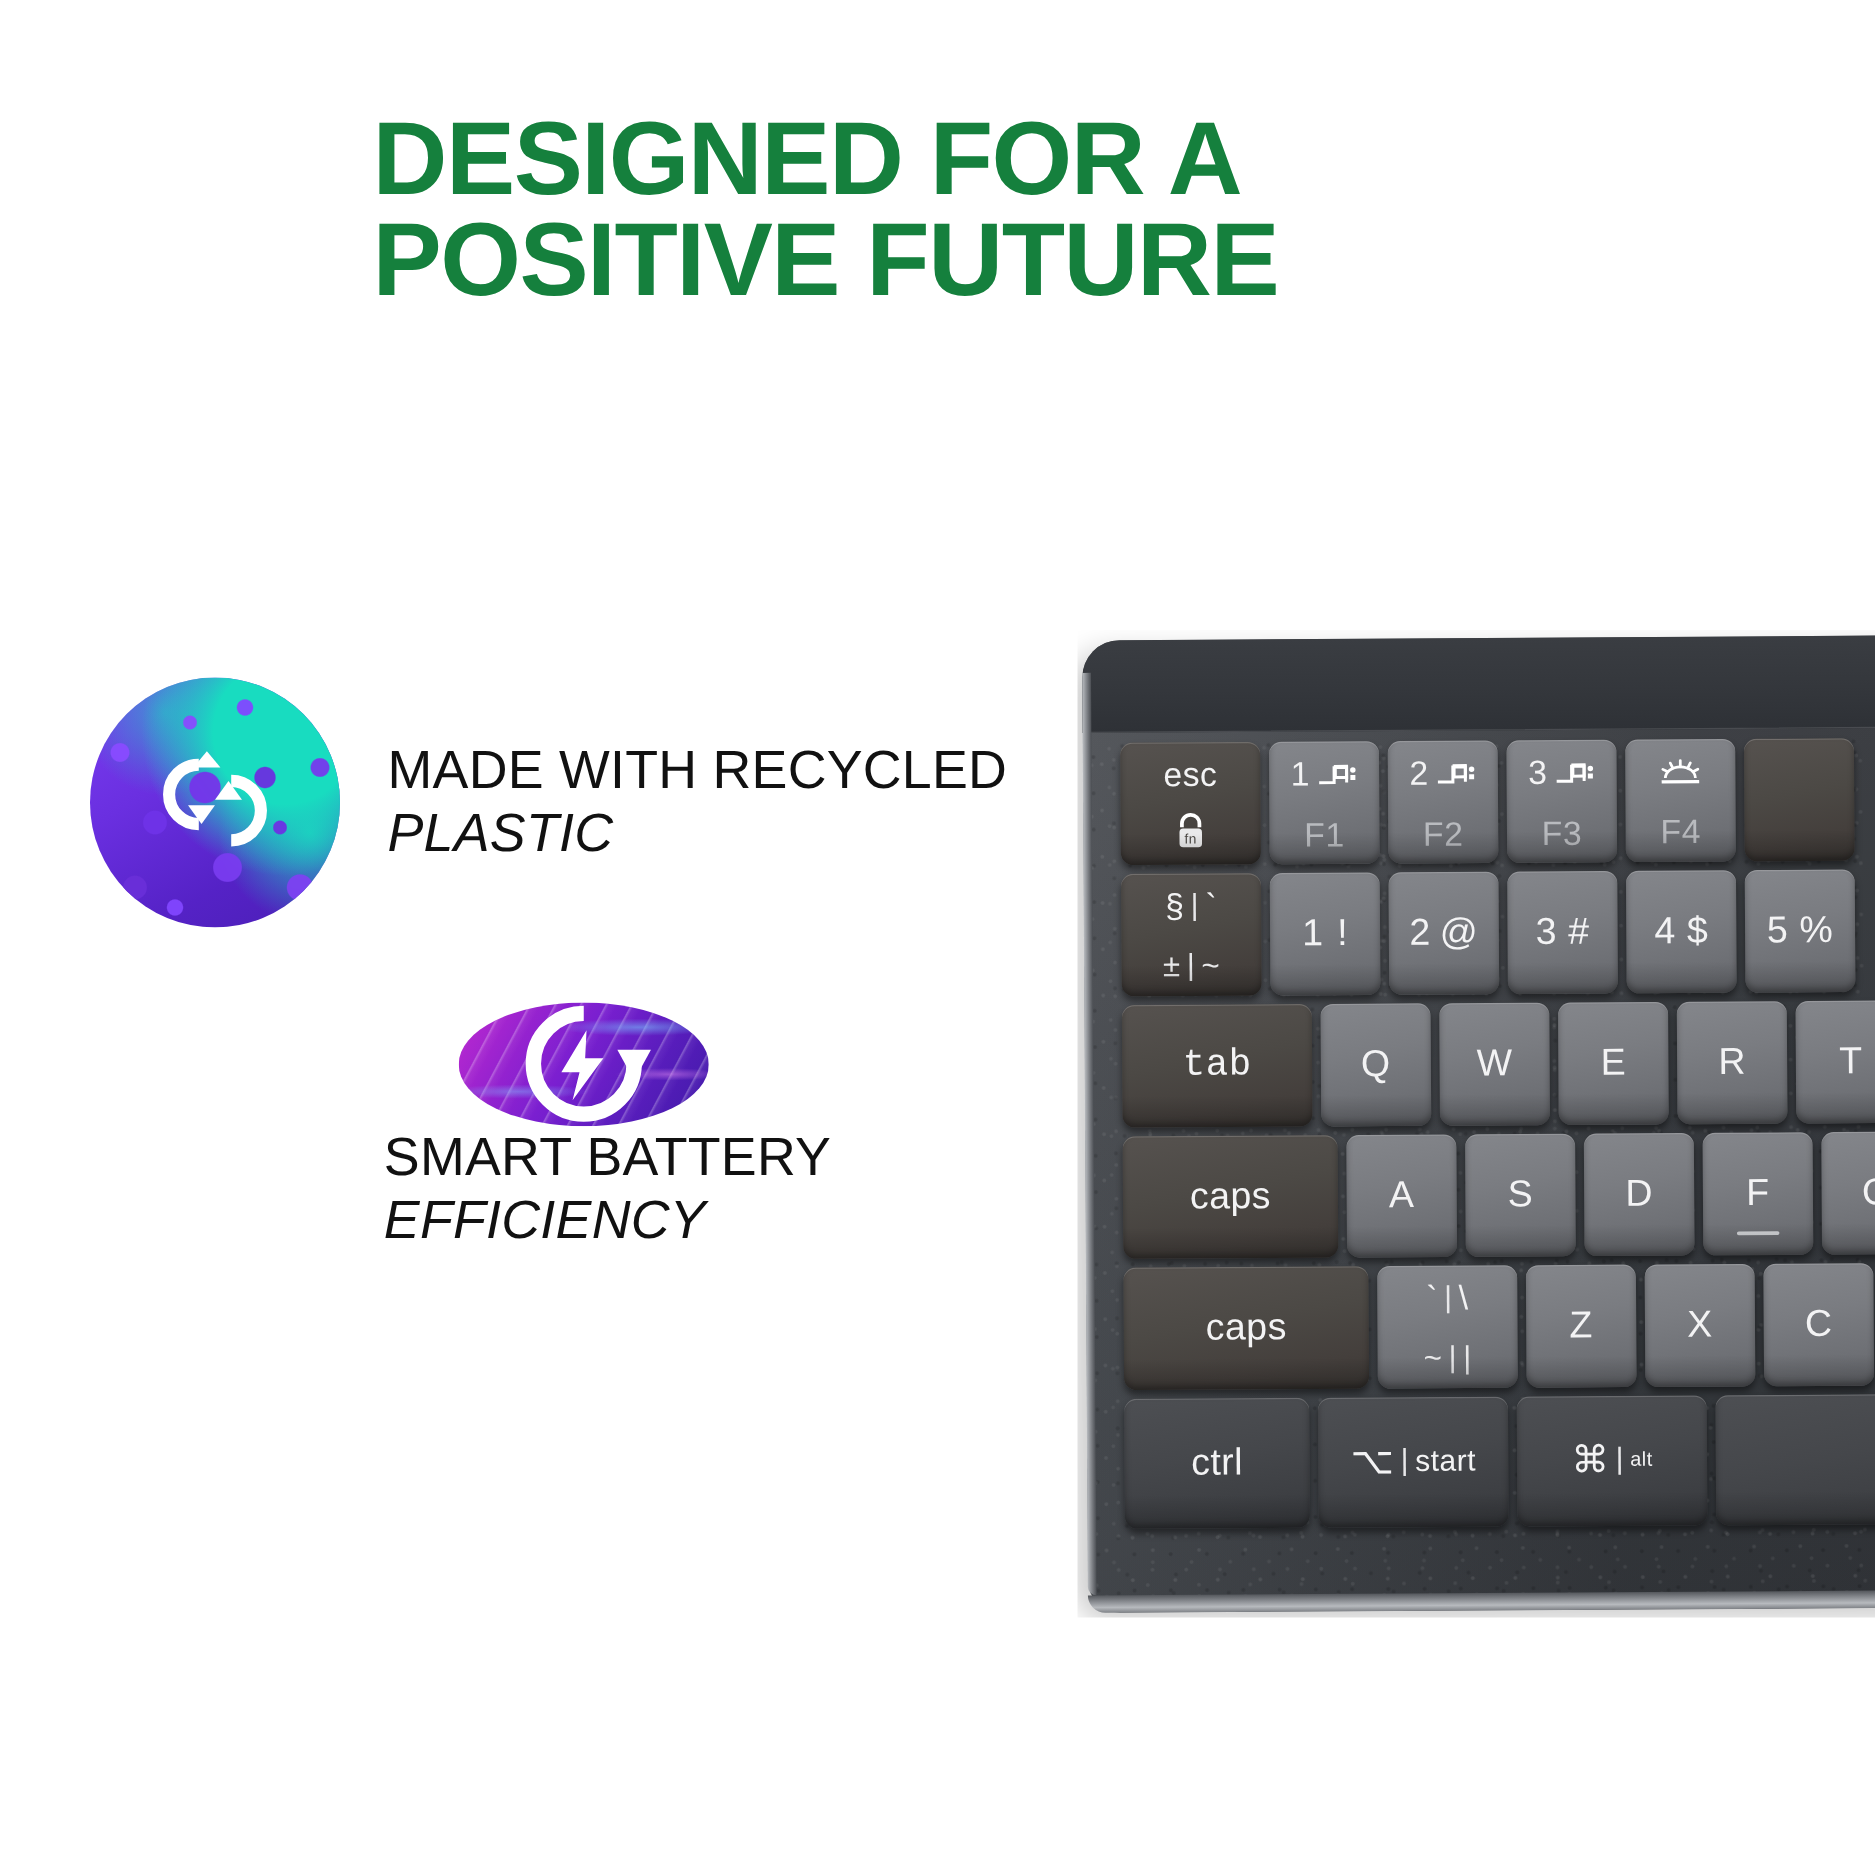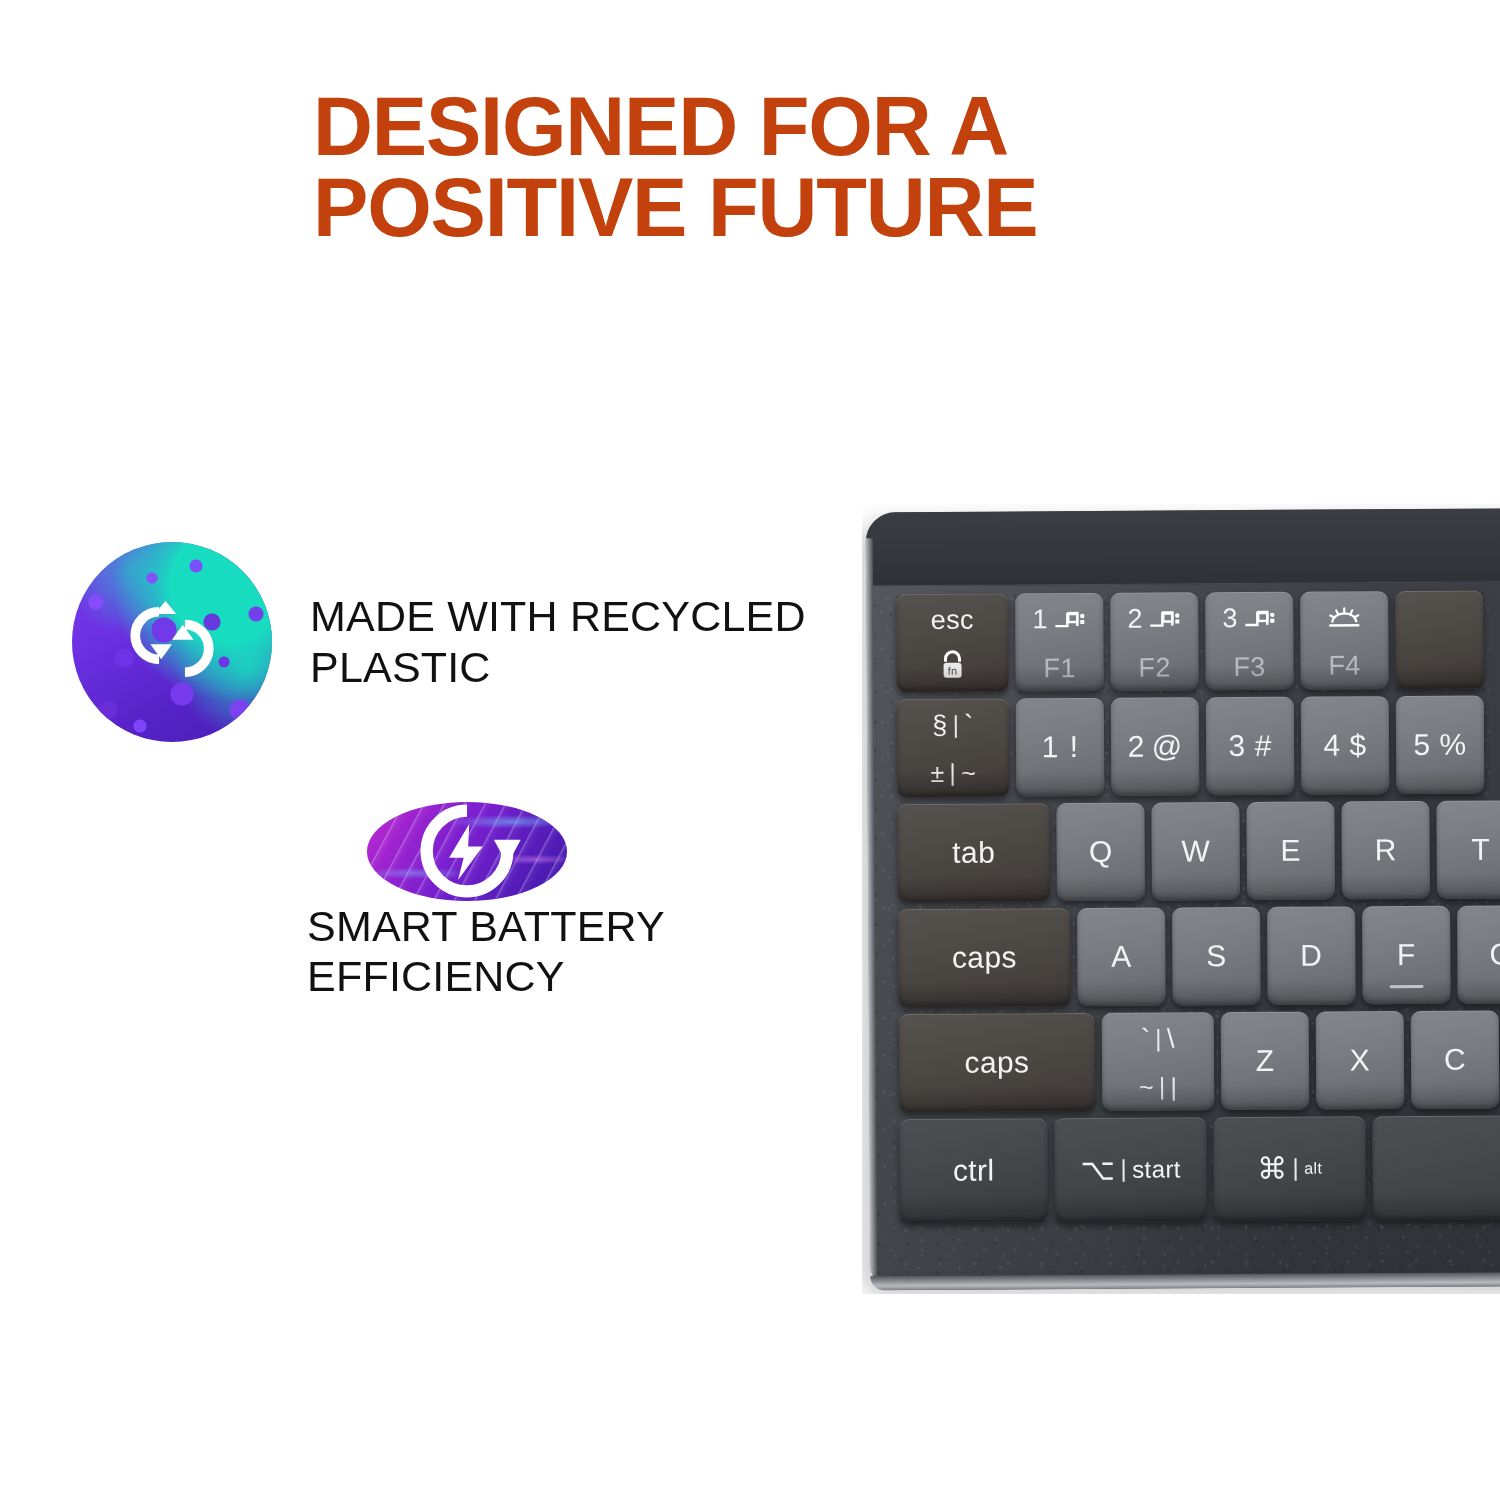--- a/index.html
+++ b/index.html
@@ -13,23 +13,22 @@
 
   
   #headline {
     position:absolute;
     left:298px; top:86px;
     width:1000px;
     font-size:83px;
     line-height:0.98;
     font-weight:700;
     letter-spacing:-1.2px;
-    color:#c2410c;
+    color:#15803d;
     text-transform:uppercase;
-    margin-left:15px;
   }
   #headline .line { display:block; white-space:nowrap; }
 
   
   #features {
     position:absolute;
     left:72px; top:542px;
     width:790px;
   }
   .feature {
@@ -118,21 +117,21 @@
 
   .feature-label {
     margin-left:38px;
     font-size:43px;
     line-height:1.18;
     font-weight:400;
     color:#111111;
     letter-spacing:.2px;
     text-transform:uppercase;
   }
-  .feature-label .l2 { display:block; }
+  .feature-label .l2 { display:block;font-style:italic; }
 
   
   #keyboard-wrap {
     position:absolute;
     left:862px; top:504px;
     width:700px; height:790px;
     overflow:hidden;
   }
   #keyboard {
     position:absolute;
@@ -238,21 +237,21 @@
   }
 
   .key .main   { font-size:27px; line-height:1; }
   .key .sub    { font-size:25px; line-height:1; margin-top:22px; color:#e9e9ea; }
   .key .fnlbl  { font-size:27px; line-height:1; margin-top:22px; color:#b9bbbf; }
   .key .centerbig { font-size:30px; line-height:1; }
   .key.ctr { justify-content:center; padding-top:0; }
 
   .key.w1   { width:88px; }
   .key.kesc { width:112px; }
-  .key.ktab { width:152px; }
+  .key.ktab { width:152px;font-family:Liberation Mono, monospace; }
   .key.kcaps{ width:172px; }
   .key.kshift{ width:196px; }
   .key.kctrl{ width:148px; }
   .key.kmod { width:152px; }
   .key.kspace{ width:240px; }
   .key.bsl  { width:112px; }
 
   .pipe { color:#e8e8ea; padding:0 5px; font-size:24px; position:relative; top:-1px; }
 
   svg.kicon { display:block; }

